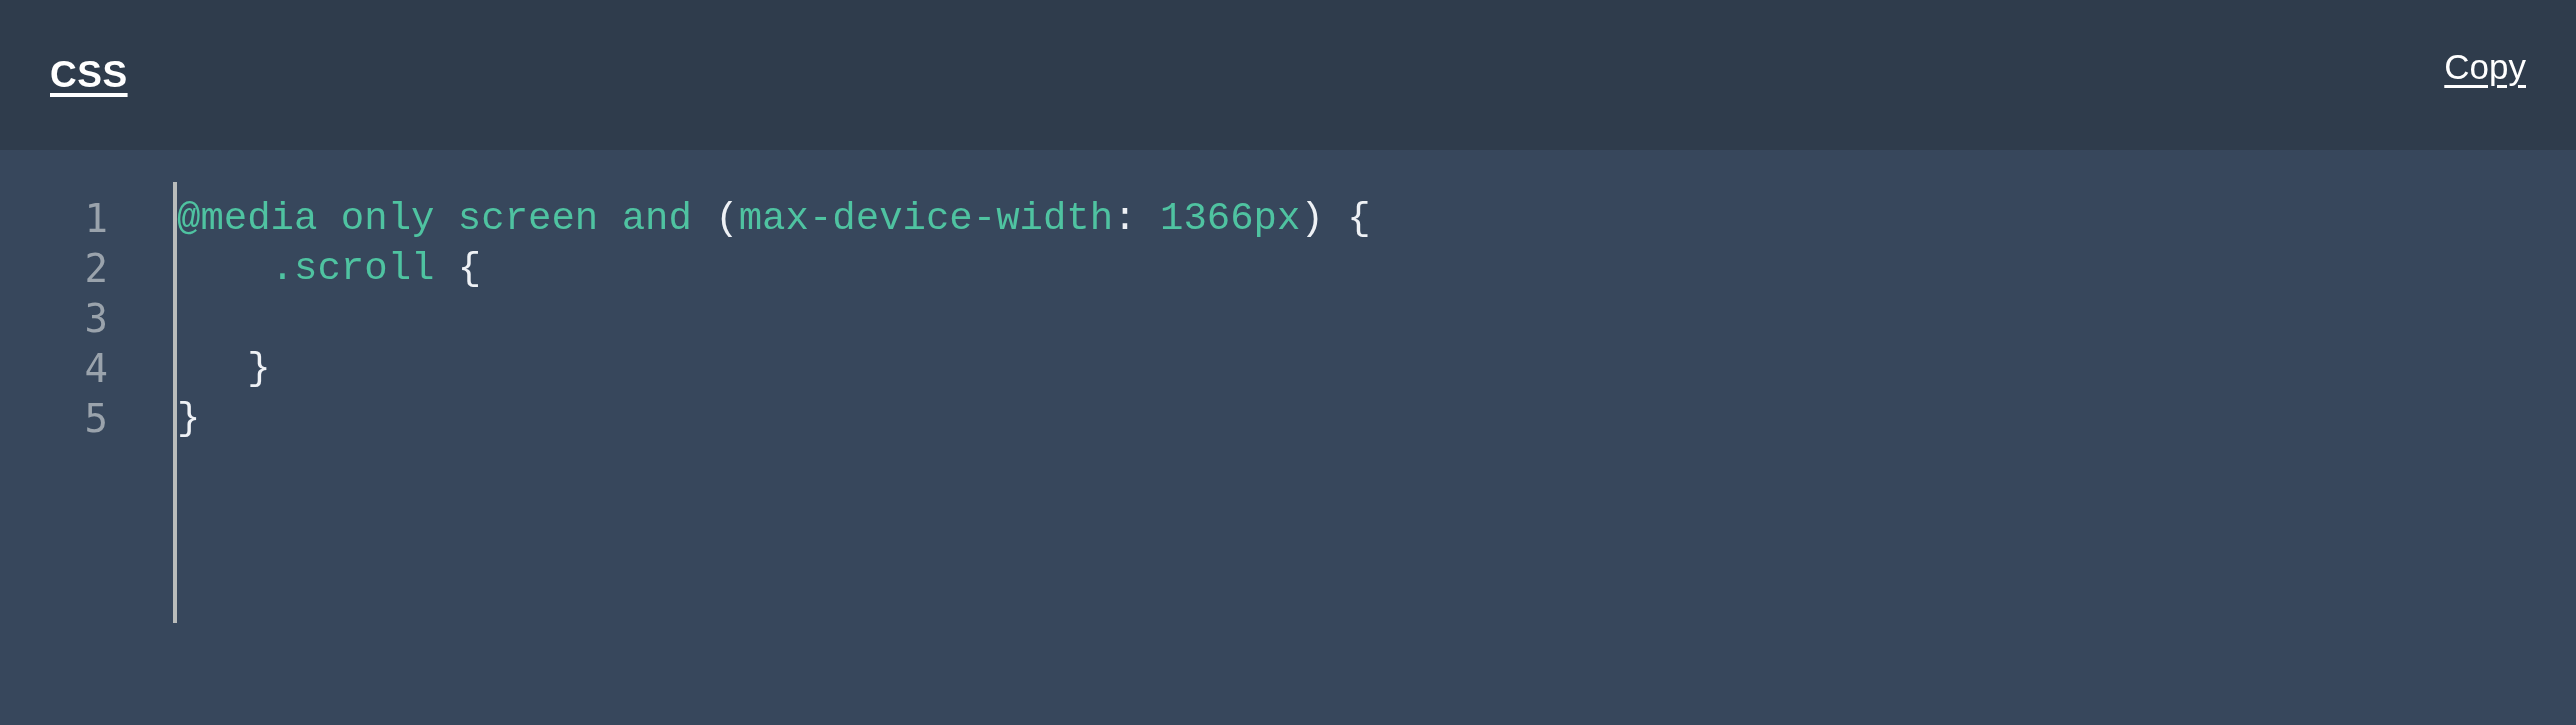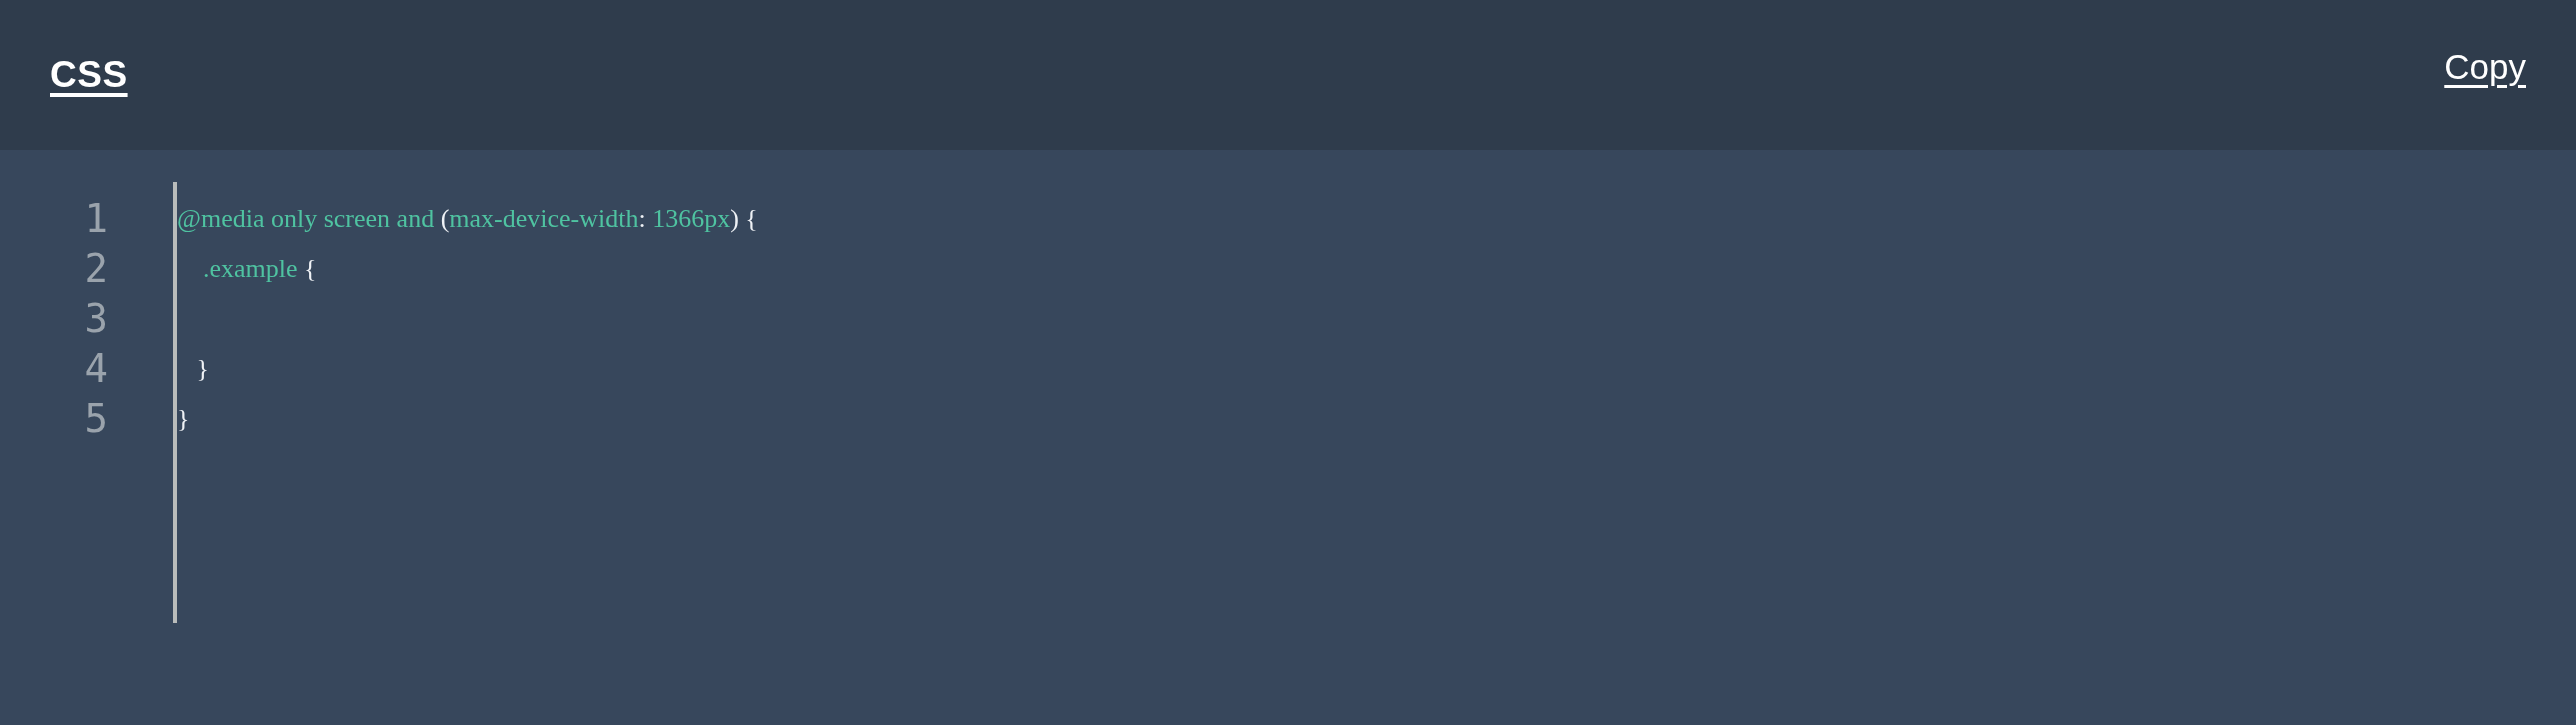--- a/index.html
+++ b/index.html
@@ -91,22 +91,22 @@
     box-sizing: border-box;
     color: #9aa3ac;
     font-family: "DejaVu Sans Mono", monospace;
     font-size: 39px;
     line-height: 50px;
     user-select: none;
   }
 
   .code-text {
     padding-left: 36px;
-    font-family: Liberation Serif, serif;
-    font-size: 26px;
+    font-family: Liberation Mono, monospace;
+    font-size: 39px;
     line-height: 50px;
     white-space: pre;
     color: #eef1f5;
   }
 
   
   .gutter-rule {
     position: absolute;
     left: 173px;
     top: 16.6px;
@@ -130,21 +130,21 @@
 
   <div class="code-body">
     <div class="gutter-rule"></div>
     <div class="code-rows">
         <div class="code-row">
           <div class="gutter">1</div>
           <div class="code-text"><span class="tok-green">@media only screen and </span><span class="tok-plain">(</span><span class="tok-green">max-device-width</span><span class="tok-plain">: </span><span class="tok-green">1366px</span><span class="tok-plain">) {</span></div>
         </div>
         <div class="code-row">
           <div class="gutter">2</div>
-          <div class="code-text"><span class="tok-plain">    </span><span class="tok-green">.example</span><span class="tok-plain"> {</span></div>
+          <div class="code-text"><span class="tok-plain">    </span><span class="tok-green">.scroll</span><span class="tok-plain"> {</span></div>
         </div>
         <div class="code-row">
           <div class="gutter">3</div>
         </div>
         <div class="code-row">
           <div class="gutter">4</div>
           <div class="code-text"><span class="tok-plain">   }</span></div>
         </div>
         <div class="code-row">
           <div class="gutter">5</div>

